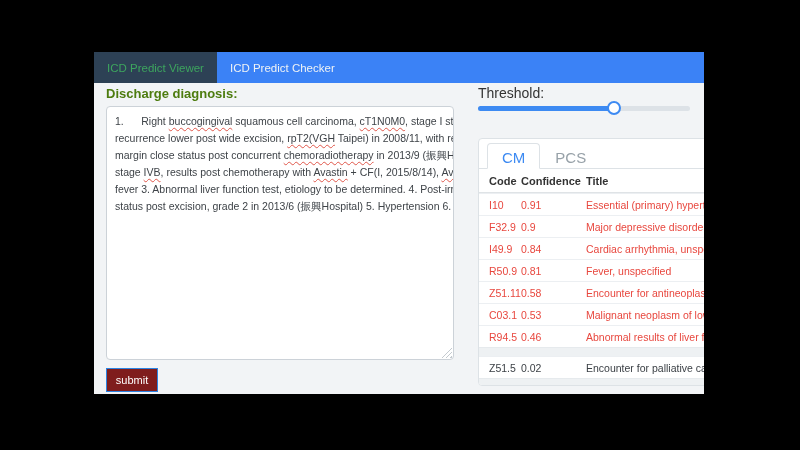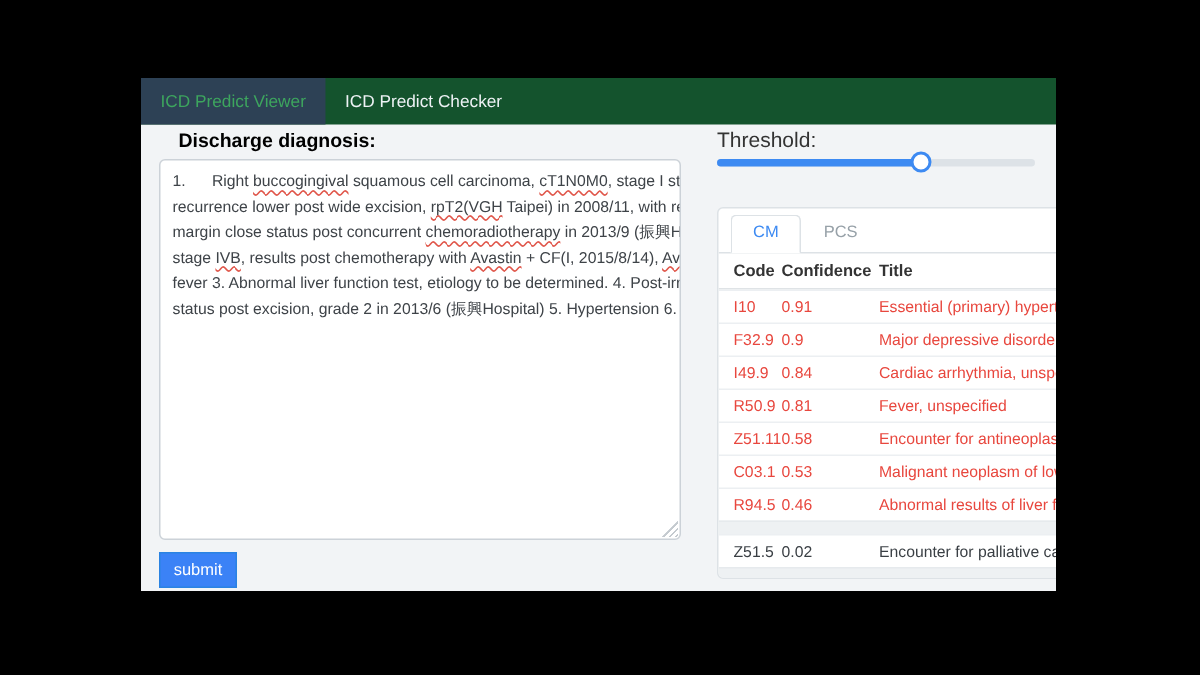--- a/index.html
+++ b/index.html
@@ -4,54 +4,54 @@
 <style>
   * { margin:0; padding:0; box-sizing:border-box; }
   html,body { width:800px; height:450px; background:#000; overflow:hidden;
               font-family:"Liberation Sans","DejaVu Sans",sans-serif; }
 
   .app { position:absolute; left:94px; top:52px; width:610px; height:342px;
          background:#f2f4f6; overflow:hidden; }
 
   
   .navbar { position:absolute; left:0; top:0; width:610px; height:31px;
-            background:#14532d; display:flex; align-items:stretch; }
+            background:#3b82f6; display:flex; align-items:stretch; }
   .nav-tab { display:flex; align-items:center; padding:0 13px; font-size:11.5px;
              color:#eef2f5; cursor:pointer; white-space:nowrap; }
   .nav-tab.active { background:#2d4155; color:#3da55e; }
 
   
-  .heading { position:absolute; left:12px; top:34px; font-size:13px; font-weight:bold; color:#000000;margin-left:13px; }
+  .heading { position:absolute; left:12px; top:34px; font-size:13px; font-weight:bold; color:#4d7c0f; }
   .textarea { position:absolute; left:12px; top:54px; width:348px; height:254px;
               background:#fff; border:1px solid #ccd2d8; border-radius:4px;
               padding:6px 0 6px 8px; overflow:hidden; }
   .diag-line { white-space:pre; font-size:10.5px; line-height:17px; color:#3e4348; }
   .misspelled { text-decoration:underline wavy #e0564a 1px; text-underline-offset:2px; }
   .resize-handle { position:absolute; right:1px; bottom:1px; width:11px; height:11px;
       background:repeating-linear-gradient(135deg, transparent 0 2px, #c4cacf 2px 3px);
       clip-path:polygon(100% 0, 100% 100%, 0 100%); }
   .submit-btn { position:absolute; left:12px; top:316px; width:52px; height:24px;
-                background:#3b82f6; border:1px solid #2b83e2; border-radius:0;
+                background:#7f1d1d; border:1px solid #2b83e2; border-radius:0;
                 color:#fff; font-size:11px; display:flex; align-items:center;
                 justify-content:center; cursor:pointer; }
 
   
   .threshold-label { position:absolute; left:384px; top:33px; font-size:14px; color:#333; }
   .slider { position:absolute; left:384px; top:48px; width:212px; height:16px; cursor:pointer; }
   .slider-track { position:absolute; left:0; top:6px; width:100%; height:5px;
                   background:#dde2e7; border-radius:3px; }
   .slider-fill { height:100%; background:#3d8af2; border-radius:3px 0 0 3px; }
   .slider-handle { position:absolute; top:1px; width:14px; height:14px; margin-left:-7px;
                    background:#fff; border:2px solid #3d8af2; border-radius:50%; }
 
   .card { position:absolute; left:384px; top:86px; width:332px; height:248px;
           background:#fff; border:1px solid #dde2e6; border-radius:4px; overflow:hidden; }
   .card-tabs { display:flex; height:30px; border-bottom:1px solid #dde2e6;
                padding:4px 8px 0 8px; }
-  .card-tab { padding:5px 14px 6px 14px; font-size:11px; cursor:pointer;
+  .card-tab { padding:5px 14px 6px 14px; font-size:15px; cursor:pointer;
               color:#97a1a8; border:1px solid transparent; border-radius:4px 4px 0 0;
               margin-bottom:-1px; }
   .card-tab.active { color:#3d8af2; background:#fff; border-color:#dde2e6 #dde2e6 #fff #dde2e6; }
 
   .t-row { display:flex; align-items:center; height:22px; font-size:10.5px;
            border-top:1px solid #eceff2; }
   .t-head { height:24px; font-weight:bold; color:#333; font-size:11px;
             border-top:none; border-bottom:1px solid #dfe3e6; }
   .c-code { width:42px; padding-left:10px; flex:none; white-space:nowrap; }
   .c-conf { width:65px; flex:none; white-space:nowrap; }

